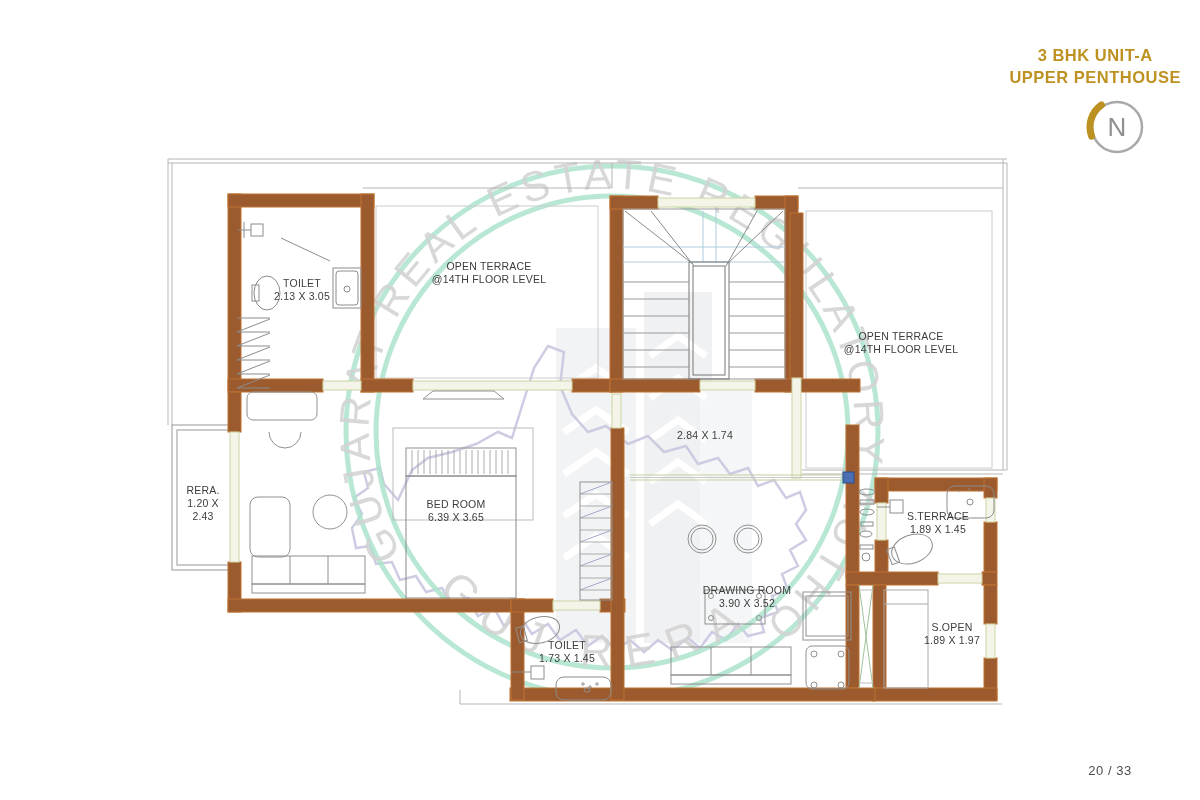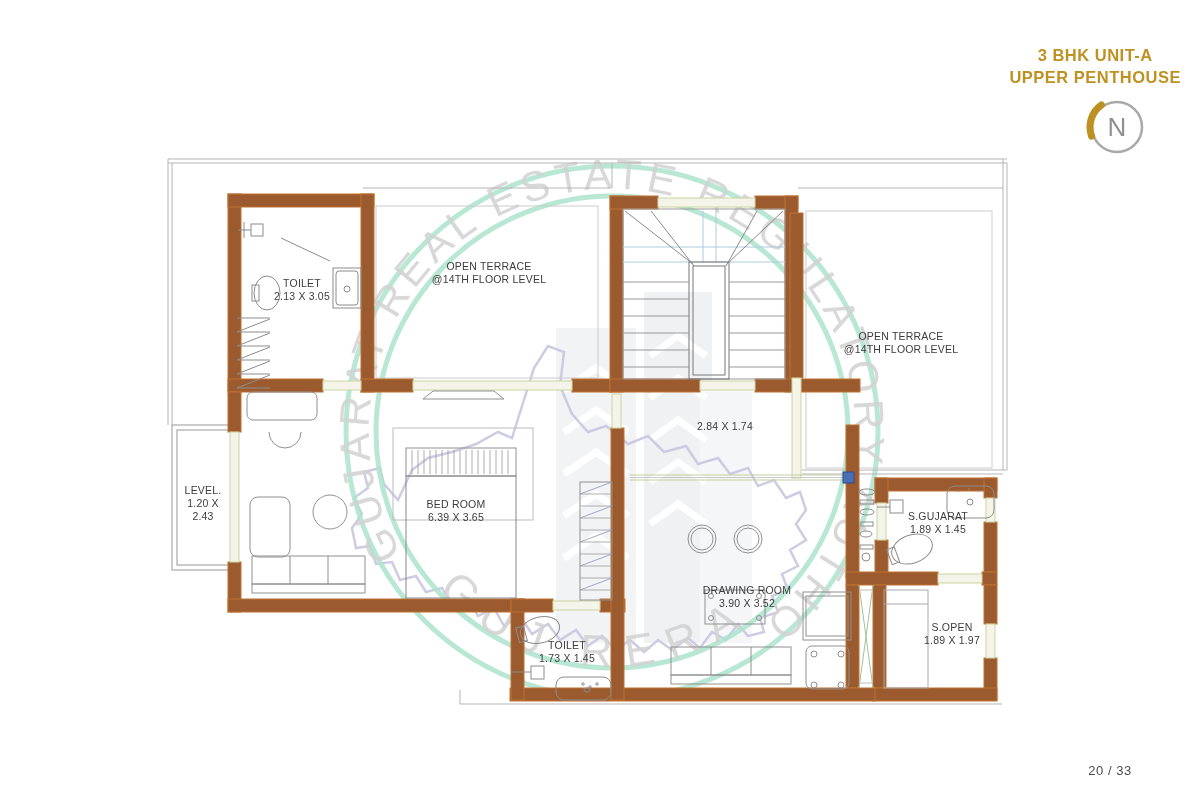--- a/index.html
+++ b/index.html
@@ -283,33 +283,33 @@
 </div>
 <div class="room-label" style="left:389px;top:260px;width:200px;">
   <div>OPEN TERRACE</div>
   <div>@14TH FLOOR LEVEL</div>
 </div>
 <div class="room-label" style="left:801px;top:330px;width:200px;">
   <div>OPEN TERRACE</div>
   <div>@14TH FLOOR LEVEL</div>
 </div>
 <div class="room-label" style="left:173px;top:484px;width:60px;">
-  <div>LEVEL.</div>
+  <div>RERA.</div>
   <div>1.20 X</div>
   <div>2.43</div>
 </div>
 <div class="room-label" style="left:396px;top:498px;width:120px;">
   <div>BED ROOM</div>
   <div>6.39 X 3.65</div>
 </div>
-<div class="room-label" style="left:645px;top:420px;width:120px;padding-left:20px;">
+<div class="room-label" style="left:645px;top:429px;width:120px;">
   <div>2.84 X 1.74</div>
 </div>
 <div class="room-label" style="left:878px;top:510px;width:120px;">
-  <div>S.GUJARAT</div>
+  <div>S.TERRACE</div>
   <div>1.89 X 1.45</div>
 </div>
 <div class="room-label" style="left:667px;top:584px;width:160px;">
   <div>DRAWING ROOM</div>
   <div>3.90 X 3.52</div>
 </div>
 <div class="room-label" style="left:892px;top:621px;width:120px;">
   <div>S.OPEN</div>
   <div>1.89 X 1.97</div>
 </div>

